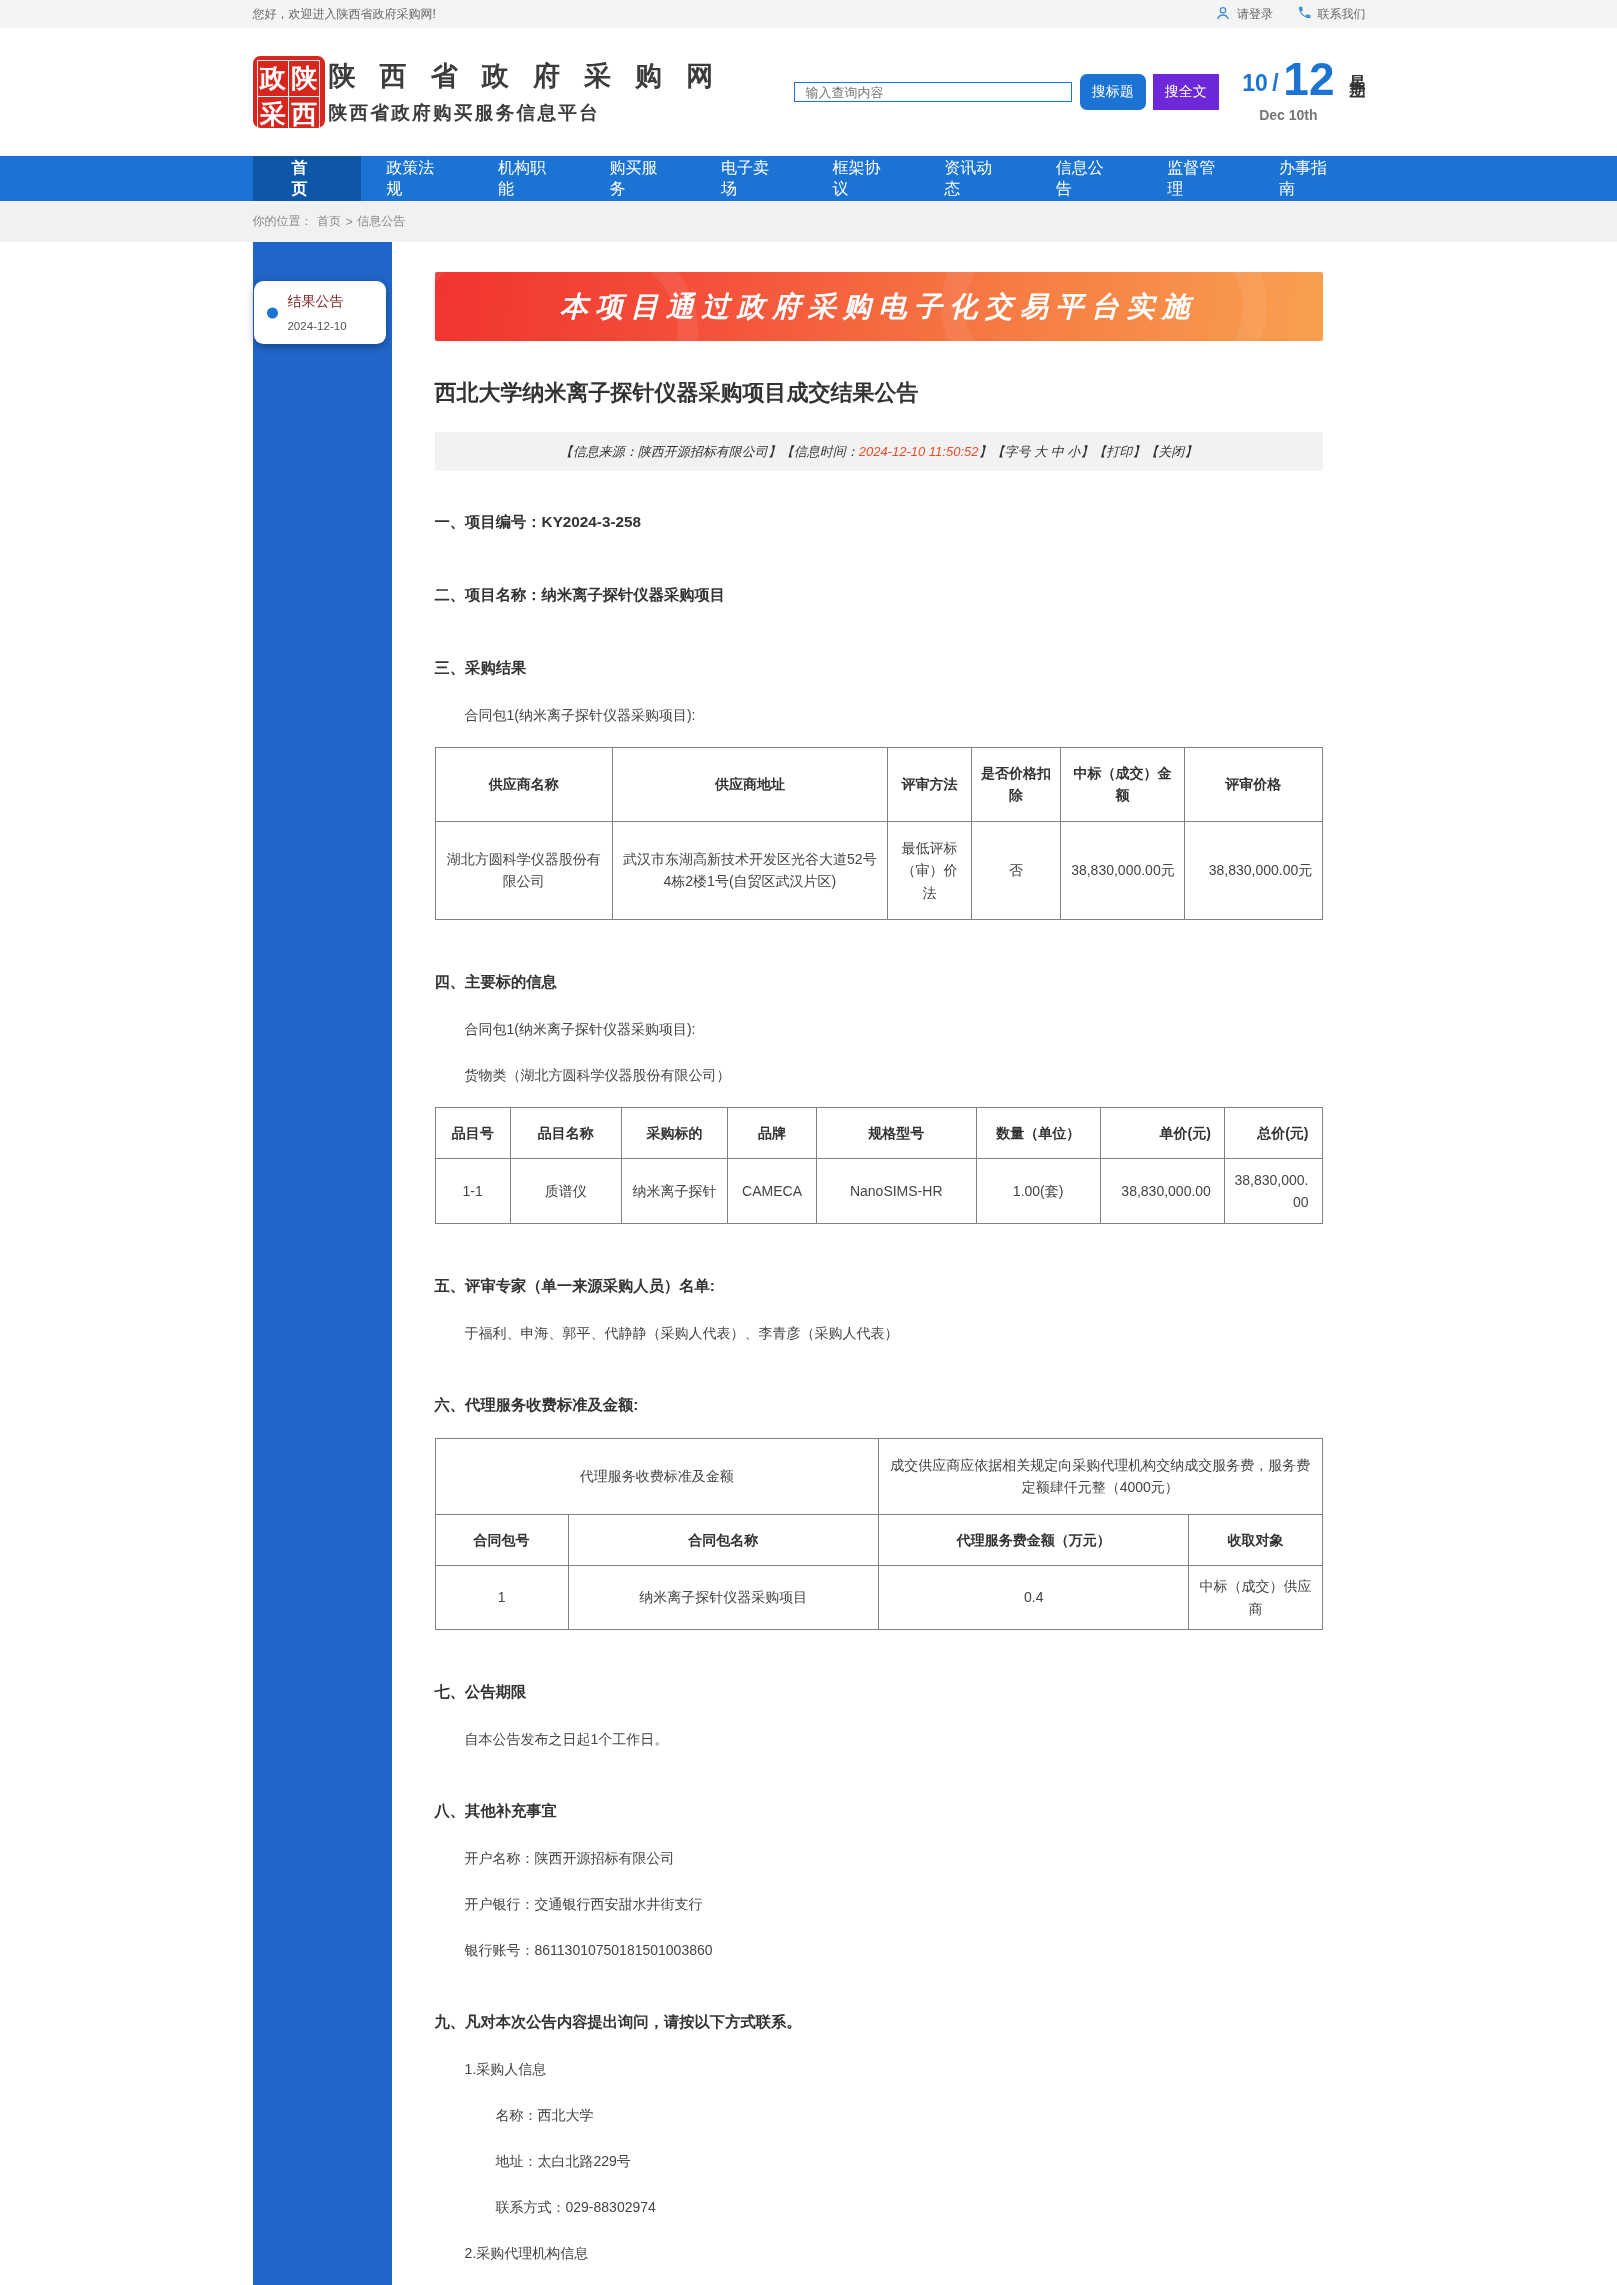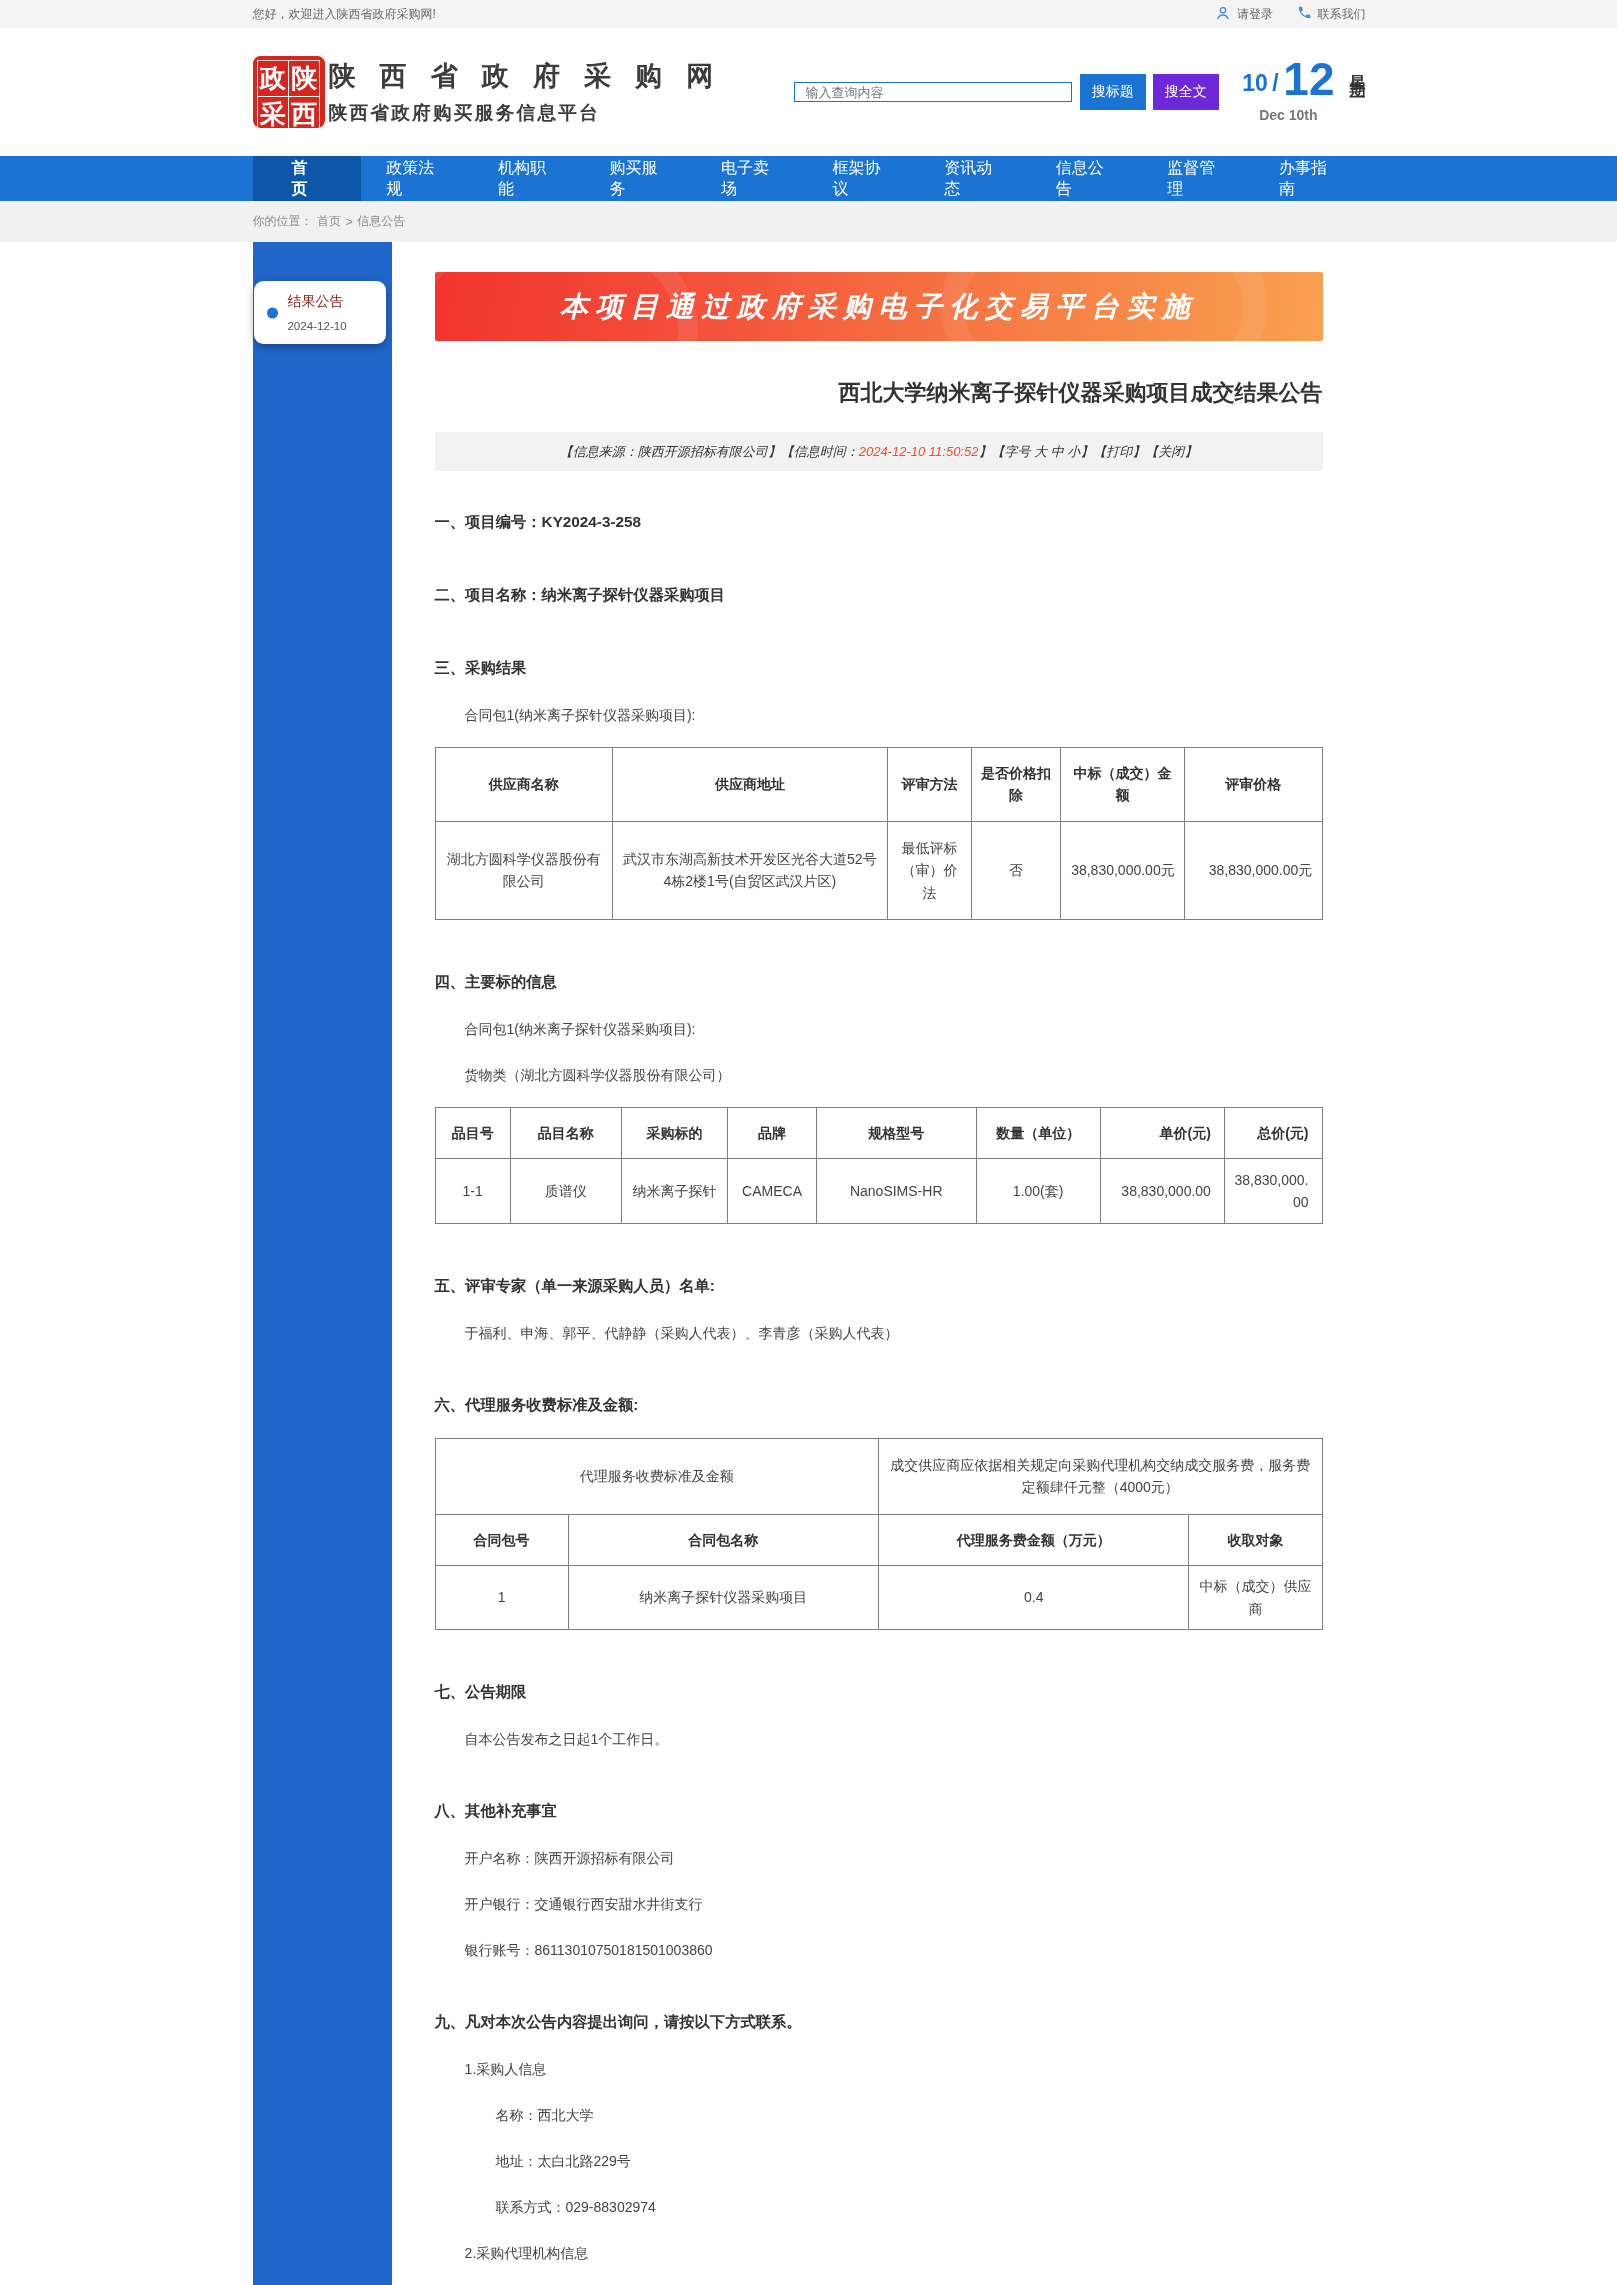--- a/index.html
+++ b/index.html
@@ -19,21 +19,21 @@
   
   .header .container { height:128px; display:flex; align-items:center; }
   .logo { width:72px; height:72px; background:#d7261d; border-radius:7.4px; display:grid; grid-template-columns:1fr 1fr; grid-template-rows:1fr 1fr; padding:4.6px; flex-shrink:0; }
   .logo span { display:flex; align-items:center; justify-content:center; color:#fff; font-size:26px; font-weight:bold; border:0.9px solid rgba(255,255,255,.85); margin:-0.5px; }
   .site-names { margin-left:4px; }
   .site-title { font-size:27px; font-weight:bold; letter-spacing:8.3px; color:#3c3c3c; }
   .site-sub { font-size:18.6px; font-weight:bold; letter-spacing:2.3px; color:#3c3c3c; margin-top:6.5px; }
   .search-area { display:flex; align-items:center; margin-left:72px; }
   .search-input { width:278px; height:20px; border:0.9px solid #1b74d3; padding:0 11px; font-size:13px; color:#333; outline:none; font-family:inherit; }
   .search-btn { height:36px; padding:0 12px; display:flex; align-items:center; color:#fff; font-size:14px; cursor:pointer; }
-  .btn-title { background:#1b74d3; margin-left:8.3px; }
+  .btn-title { background:#1b74d3; margin-left:8.3px;border-radius:7px; }
   .btn-full { background:#6d28d9; margin-left:7px; }
   .date-widget { margin-left:auto; display:flex; align-items:flex-start; }
   .date-line { display:flex; align-items:flex-end; color:#1b74d3; font-weight:bold; justify-content:center; }
   .date-month,.date-slash { font-size:23px; line-height:1.3; }
   .date-slash { margin:0 4.6px; }
   .date-day { font-size:46px; line-height:0.82; }
   .date-en { color:#777; font-weight:bold; font-size:14px; margin-top:8.3px; text-align:center; }
   .weekday { writing-mode:vertical-rl; text-orientation:upright; font-size:16px; font-weight:bold; color:#333; margin-left:15px; letter-spacing:6.5px; line-height:1; }
 
   
@@ -56,21 +56,21 @@
   .tab-date { font-size:11.6px; color:#555; margin-top:8.3px; }
   .content { flex:1; background:#fff; padding:30px 43px 56px 43px; min-height:1876px; }
 
   .banner { height:69px; border-radius:1.9px; position:relative; overflow:hidden;
     background:linear-gradient(95deg,#f1342f 0%,#f4503a 30%,#f67c44 65%,#f9a050 100%);
     display:flex; align-items:center; justify-content:center;
     color:#fff; font-size:28px; font-weight:bold; font-style:italic; letter-spacing:7.4px; }
   .banner::before { content:""; position:absolute; left:-37px; top:-56px; width:260px; height:186px; border:20.4px solid rgba(255,255,255,.08); border-radius:50%; }
   .banner::after { content:""; position:absolute; right:56px; bottom:-83px; width:278px; height:186px; border:24px solid rgba(255,255,255,.07); border-radius:50%; }
 
-  .art-title { text-align:right; font-size:22px; font-weight:bold; color:#333; margin-top:37px; }
+  .art-title { text-align:left; font-size:22px; font-weight:bold; color:#333; margin-top:37px; }
   .meta { background:#f2f2f2; height:39px; margin-top:24px; display:flex; align-items:center; justify-content:center; font-size:13px; color:#333; }
   .meta .red { color:#f34b28; }
   .meta span { cursor:default;font-style:italic; }
   .meta .m-act { cursor:pointer; }
 
   h3.sec { font-size:15.3px; font-weight:bold; color:#333; margin:52px 0 0 0; }
   h3.sec.tight { margin-top:41px; }
   .para { font-size:14px; color:#444; margin:28px 0 0 30px; }
   .para.deep { margin-left:61px; }
 

